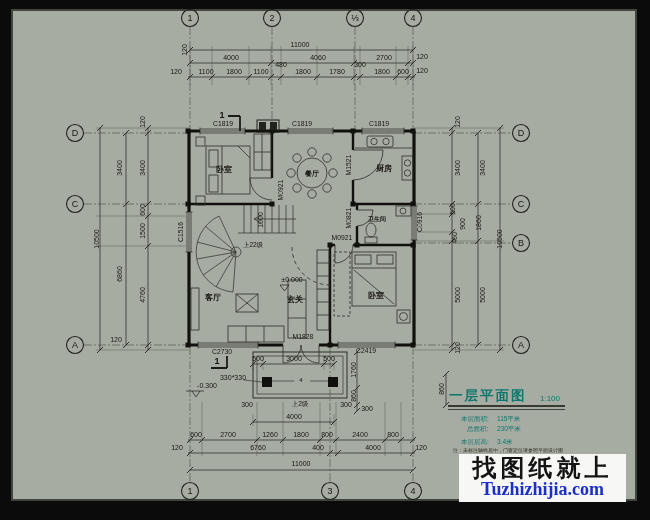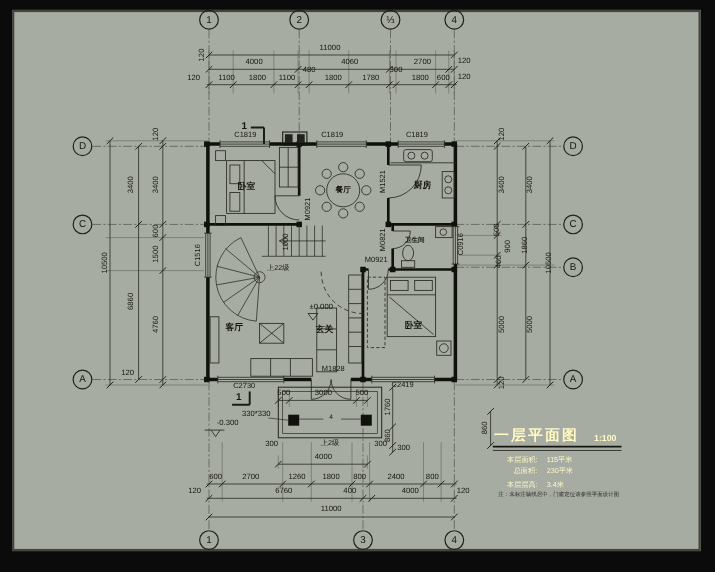--- a/index.html
+++ b/index.html
@@ -5,27 +5,27 @@
   html,body{margin:0;padding:0;}
   body{width:650px;height:520px;background:#0b0b0b;position:relative;overflow:hidden;
        font-family:"Liberation Sans",sans-serif;}
   #stage{position:absolute;left:0;top:0;width:650px;height:520px;}
   .sheet{position:absolute;left:11px;top:9px;width:626px;height:492px;
          background:#a7aca3;border:2px solid #41453b;box-sizing:border-box;}
   svg.lines{position:absolute;left:0;top:0;}
   .t{position:absolute;transform:translate(-50%,-50%);font-size:7px;color:#16160f;
      white-space:nowrap;line-height:1;z-index:3;}
   .rot{transform:translate(-50%,-50%) rotate(-90deg);}
-  .tl{position:absolute;transform:translate(0,-50%);font-size:6.5px;color:#fef9c3;
+  .tl{position:absolute;transform:translate(0,-50%);font-size:6.5px;color:#0f766e;
       white-space:nowrap;line-height:1;z-index:3;}
   .ax{font-size:9px;}
   .room{font-size:8px;font-weight:bold;}
   .op{font-size:6.8px;}
   .ttl{font-size:13.5px;font-weight:bold;letter-spacing:2px;}
-  .scale{font-size:8px;font-weight:bold;}
+  .scale{font-size:8px;font-weight:normal;}
   .note{font-size:5px;color:#2b2b24;}
   .wm{position:absolute;left:459px;top:454px;width:167px;height:48px;background:#f7f7f5;
       display:flex;flex-direction:column;align-items:center;justify-content:center;z-index:5;}
   .wm-cn{font-size:24px;font-weight:bold;color:#141414;letter-spacing:4px;
          font-family:"Liberation Serif",serif;line-height:1;}
   .wm-en{font-size:18px;font-weight:bold;color:#1b2fc9;line-height:1.1;
          font-family:"Liberation Serif",serif;}
 </style>
 </head>
 <body>
@@ -339,13 +339,17 @@
   <span class="tl ttl" style="left:449px;top:396px">一层平面图</span>
   <span class="tl scale" style="left:540px;top:399px">1:100</span>
   <span class="tl" style="left:461px;top:419px">本层面积:</span>
   <span class="tl" style="left:497px;top:419px">115平米</span>
   <span class="tl" style="left:467px;top:429px">总面积:</span>
   <span class="tl" style="left:497px;top:429px">230平米</span>
   <span class="tl" style="left:461px;top:442px">本层层高:</span>
   <span class="tl" style="left:497px;top:442px">3.4米</span>
   <span class="tl note" style="left:453px;top:450px">注：未标注轴线居中，门窗定位请参照平面设计图</span>
 
+  <div class="wm">
+    <span class="wm-cn">找图纸就上</span>
+    <span class="wm-en">Tuzhizhijia.com</span>
+  </div>
 </div>
 
 </body></html>

